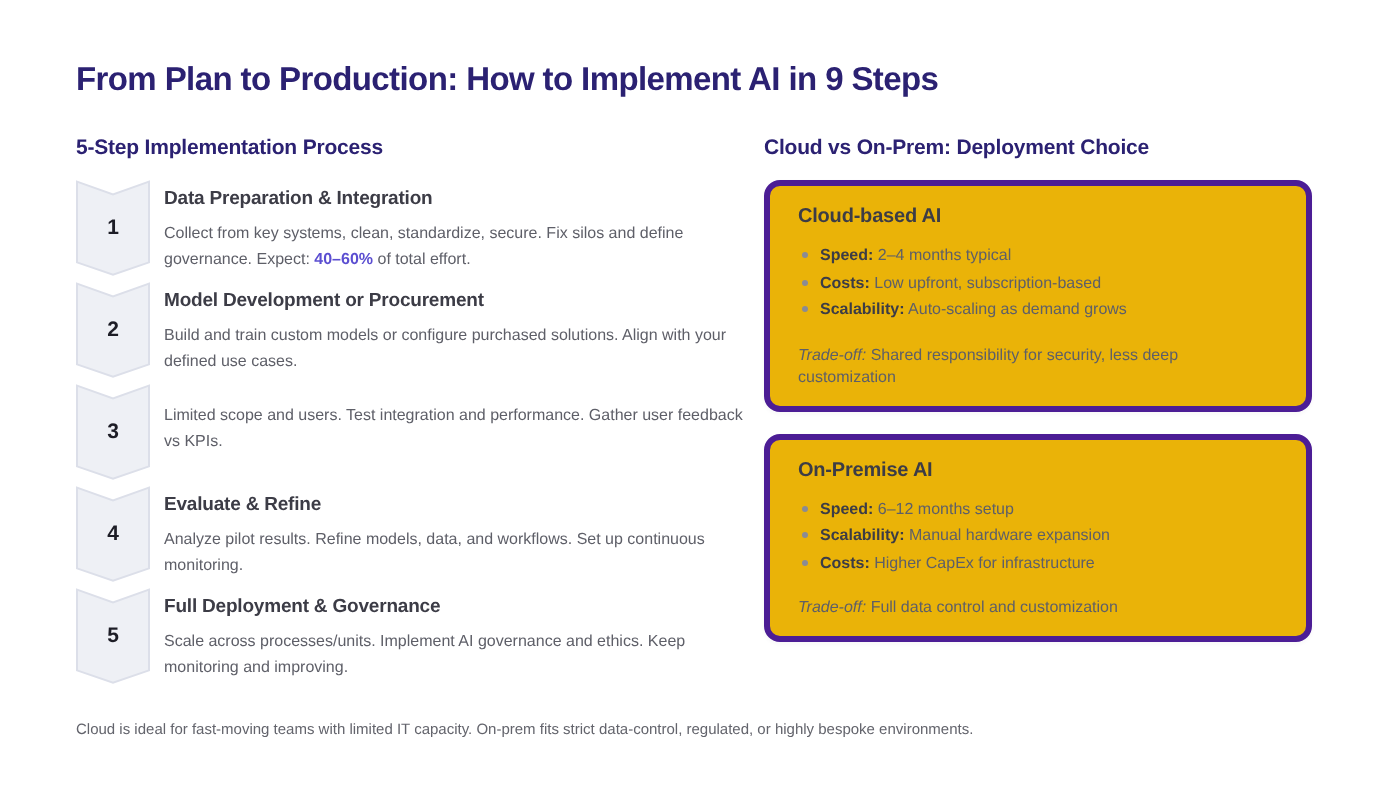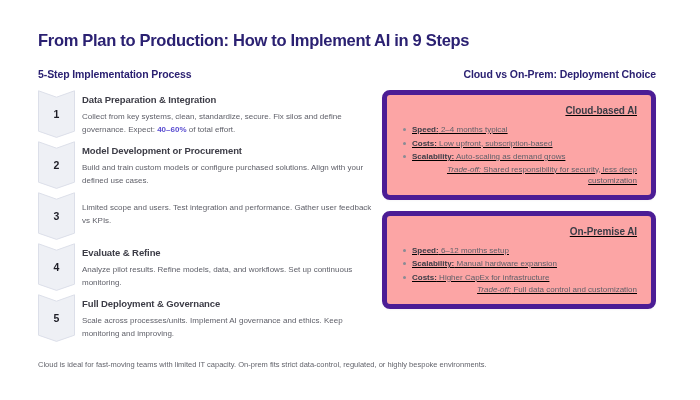--- a/index.html
+++ b/index.html
@@ -23,21 +23,21 @@
   }
   .content {
     position: absolute;
     left: 38px;
     top: 68px;
     right: 44px;
     display: flex;
     gap: 4px;
   }
   .col-left { width: 340px; flex: none; }
-  .col-right { flex: 1; max-width: 274px; text-align: right; }
+  .col-right { flex: 1; max-width: 274px; }
   .section-heading {
     font-size: 10.5px;
     font-weight: bold;
     letter-spacing: -0.1px;
     color: #2b2172;
   }
   
   .steps { margin-top: 10px; }
   .step {
     display: flex;
@@ -76,27 +76,26 @@
     line-height: 13px;
     color: #5e5f68;
   }
   .accent {
     font-weight: bold;
     color: #5b4ed1;
   }
   
   .cards { margin-top: 10px; }
   .card {
-    background: #fca5a5;
-    border: 5px solid #4c1d95;
+    background: #eab308;
+    border: 3px solid #4c1d95;
     border-radius: 8px;
     padding: 10px 14px 9px 14px;
     box-shadow: 0 1px 2px rgba(40, 40, 80, 0.04);
     margin-bottom: 11px;
-    text-decoration: underline;
   }
   .card-title {
     font-size: 10px;
     font-weight: bold;
     letter-spacing: -0.1px;
     color: #3c3c46;
   }
   .bullets { margin-top: 7px; }
   .bullet {
     display: flex;
@@ -109,21 +108,21 @@
   .bullet-dot {
     flex: none;
     width: 3px; height: 3px;
     border-radius: 50%;
     background: #8a8b94;
     margin-top: 5px;
     margin-left: 2px;
   }
   .bullet-label { font-weight: bold; color: #3c3c46; white-space: pre; }
   .tradeoff {
-    margin-top: 0;
+    margin-top: 10px;
     font-size: 8px;
     line-height: 11px;
     color: #5e5f68;
   }
   .tradeoff-label { font-style: italic; white-space: pre; }
   .page-footer {
     position: absolute;
     left: 38px;
     top: 360px;
     font-size: 7.5px;

